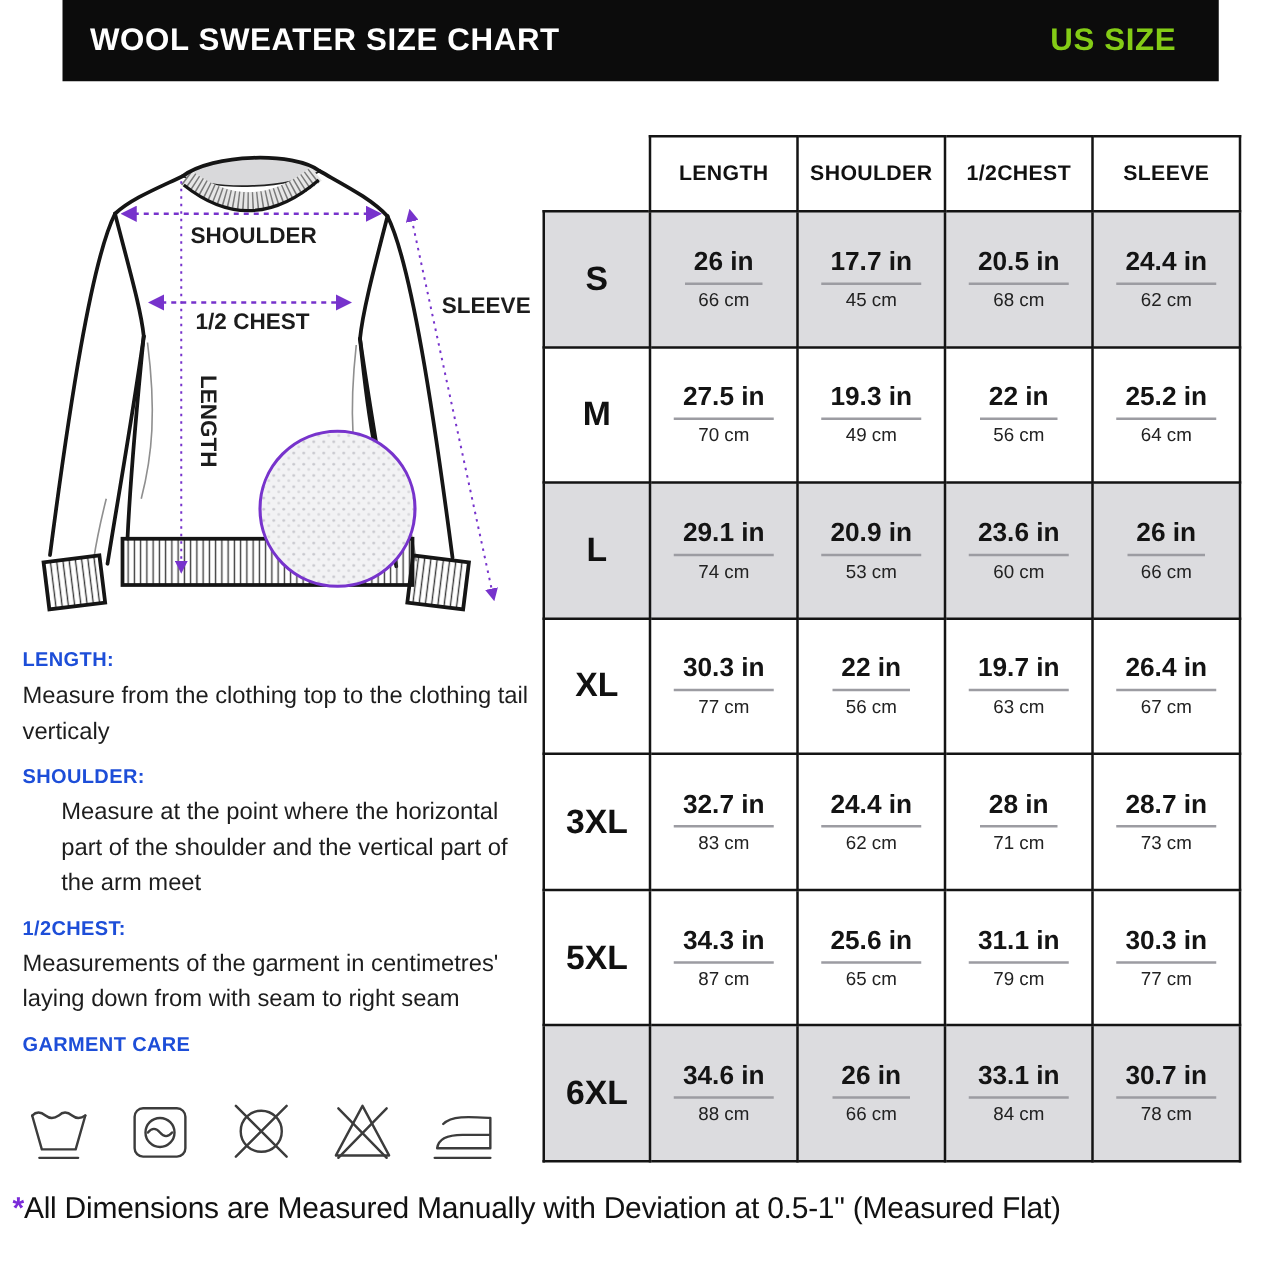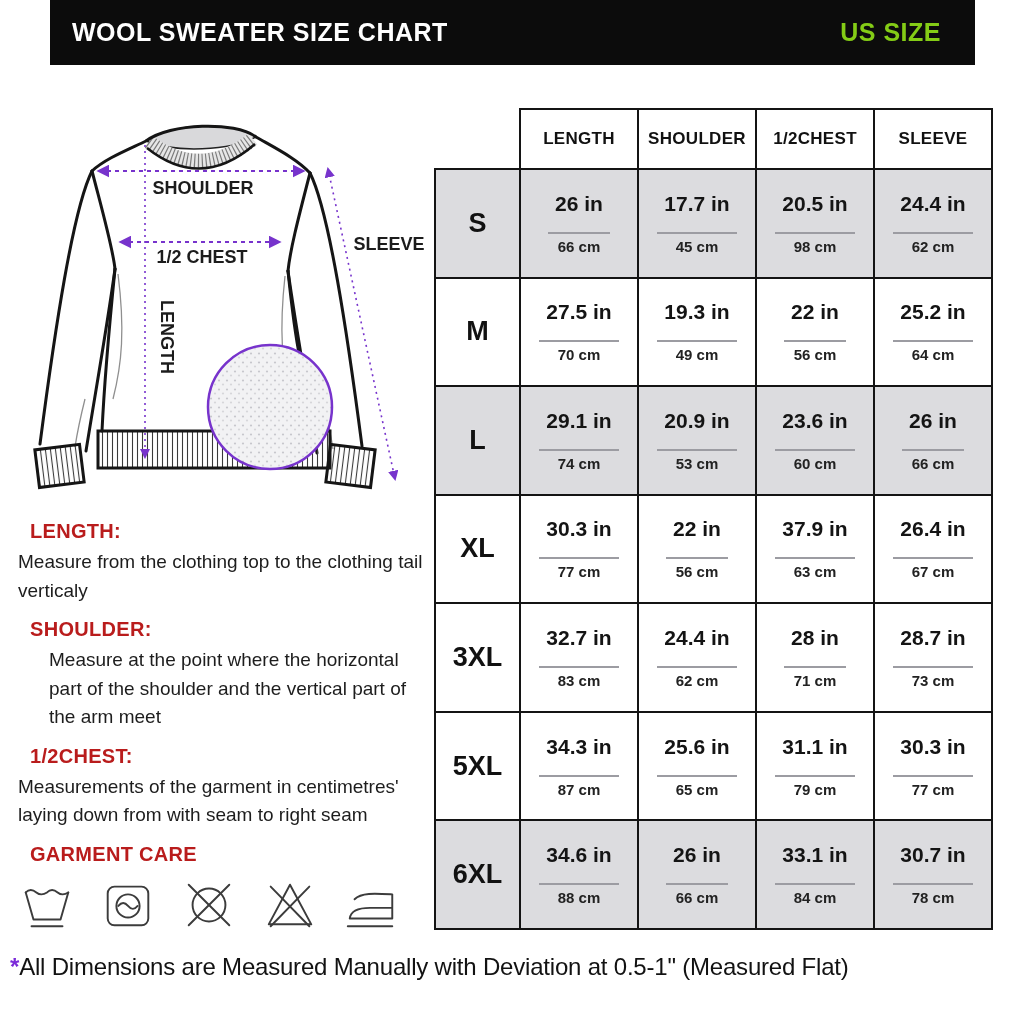--- a/index.html
+++ b/index.html
@@ -12,21 +12,21 @@
               display:flex; align-items:center; justify-content:space-between; padding:0 34px 0 22px; }
   .titlebar .title { color:#fff; font-size:25px; font-weight:700; letter-spacing:.5px; }
   .titlebar .region { color:#84cc16; font-size:25px; font-weight:700; letter-spacing:.5px; }
 
   
   .diagram { position:absolute; left:25px; top:98px; width:410px; height:402px; }
   .diagram text { font-family:"Liberation Sans", sans-serif; font-weight:700; fill:#1c1c1c; }
 
   
   .info { position:absolute; left:18px; top:520px; width:418px; }
-  .info h3 { color:#b91c1c; font-size:20px; font-weight:700; letter-spacing:.3px; margin:0 12px 5px; }
+  .info h3 { color:#1d4ed8; font-size:16px; font-weight:700; letter-spacing:.3px; margin:0 0 5px; }
   .info p  { font-size:19px; line-height:1.5; color:#1d1d1d; margin:0 0 13px; width:412px; }
   .info p.narrow { width:385px;margin-left:31px; }
 
   
   .care { position:absolute; left:18px; top:876px; display:flex; gap:23px; align-items:flex-end; }
   .care svg { width:58px; height:58px; stroke:#3c3c3c; stroke-width:2; fill:none; stroke-linecap:round; stroke-linejoin:round; }
 
   
   .footnote { position:absolute; left:10px; top:953px; font-size:24px; color:#121212; letter-spacing:-0.2px; }
   .footnote .star { color:#7B2BD9; font-weight:700; }
@@ -37,22 +37,22 @@
   .size-table col.c-size { width:85px; }
   .size-table col.c-data { width:118px; }
   .size-table th, .size-table td { border:2.5px solid #141414; text-align:center; vertical-align:middle; background:#fff; }
   .size-table thead tr { height:60px; }
   .size-table thead th { font-size:17px; font-weight:700; letter-spacing:.3px; }
   .size-table thead th.corner { border:none; background:transparent; }
   .size-table tbody tr { height:84px; }
   .size-table tbody th.size { font-size:27px; font-weight:700; }
   .size-table tr.gray th.size, .size-table tr.gray td { background:#dcdcdf; }
   .cell-in { display:inline-block; font-size:21px; font-weight:700; color:#141414;
-             border-bottom:2px solid #9c9ca2; padding:0 7px 16px; }
-  .cell-cm { display:block; font-size:15px; font-weight:700; color:#222; margin-top:4px; }
+             border-bottom:2px solid #9c9ca2; padding:0 7px 4px; }
+  .cell-cm { display:block; font-size:15px; font-weight:400; color:#222; margin-top:4px; }
 </style>
 </head>
 <body>
 
 <div class="stage">
 
   <header class="titlebar">
     <span class="title">WOOL SWEATER SIZE CHART</span>
     <span class="region">US SIZE</span>
   </header>
@@ -178,42 +178,42 @@
         <th>SHOULDER</th>
         <th>1/2CHEST</th>
         <th>SLEEVE</th>
       </tr>
     </thead>
     <tbody id="tbody">
         <tr class="gray">
       <th class="size">S</th>
       <td><span class="cell-in">26 in</span><span class="cell-cm">66 cm</span></td>
       <td><span class="cell-in">17.7 in</span><span class="cell-cm">45 cm</span></td>
-      <td><span class="cell-in">20.5 in</span><span class="cell-cm">98 cm</span></td>
+      <td><span class="cell-in">20.5 in</span><span class="cell-cm">68 cm</span></td>
       <td><span class="cell-in">24.4 in</span><span class="cell-cm">62 cm</span></td>
     </tr>
         <tr class="white">
       <th class="size">M</th>
       <td><span class="cell-in">27.5 in</span><span class="cell-cm">70 cm</span></td>
       <td><span class="cell-in">19.3 in</span><span class="cell-cm">49 cm</span></td>
       <td><span class="cell-in">22 in</span><span class="cell-cm">56 cm</span></td>
       <td><span class="cell-in">25.2 in</span><span class="cell-cm">64 cm</span></td>
     </tr>
         <tr class="gray">
       <th class="size">L</th>
       <td><span class="cell-in">29.1 in</span><span class="cell-cm">74 cm</span></td>
       <td><span class="cell-in">20.9 in</span><span class="cell-cm">53 cm</span></td>
       <td><span class="cell-in">23.6 in</span><span class="cell-cm">60 cm</span></td>
       <td><span class="cell-in">26 in</span><span class="cell-cm">66 cm</span></td>
     </tr>
         <tr class="white">
       <th class="size">XL</th>
       <td><span class="cell-in">30.3 in</span><span class="cell-cm">77 cm</span></td>
       <td><span class="cell-in">22 in</span><span class="cell-cm">56 cm</span></td>
-      <td><span class="cell-in">37.9 in</span><span class="cell-cm">63 cm</span></td>
+      <td><span class="cell-in">19.7 in</span><span class="cell-cm">63 cm</span></td>
       <td><span class="cell-in">26.4 in</span><span class="cell-cm">67 cm</span></td>
     </tr>
         <tr class="white">
       <th class="size">3XL</th>
       <td><span class="cell-in">32.7 in</span><span class="cell-cm">83 cm</span></td>
       <td><span class="cell-in">24.4 in</span><span class="cell-cm">62 cm</span></td>
       <td><span class="cell-in">28 in</span><span class="cell-cm">71 cm</span></td>
       <td><span class="cell-in">28.7 in</span><span class="cell-cm">73 cm</span></td>
     </tr>
         <tr class="white">

